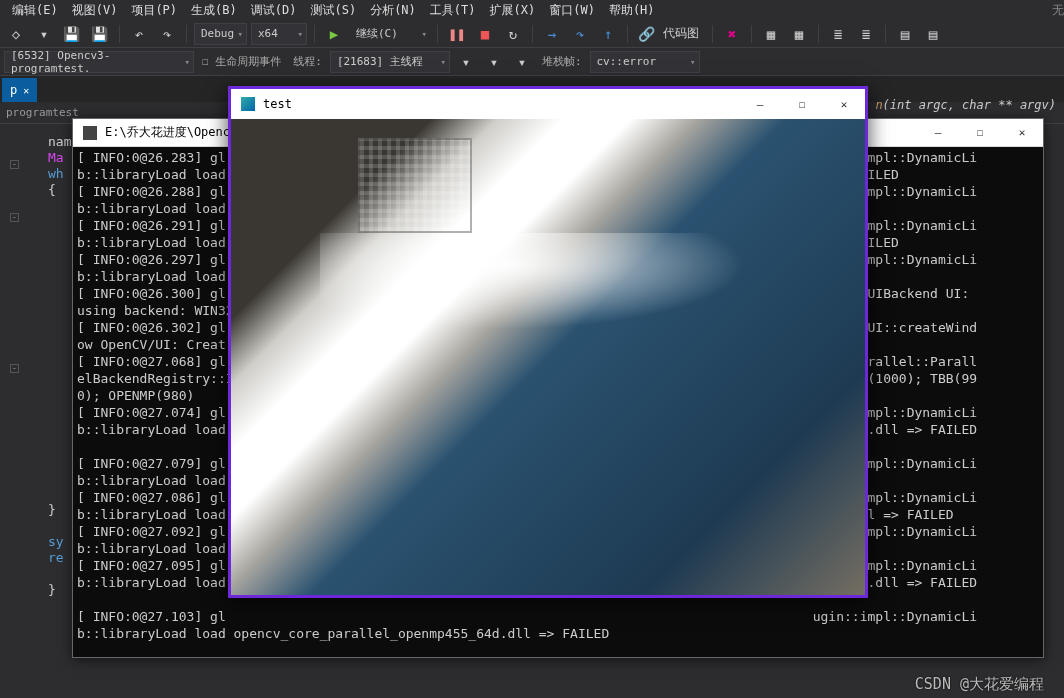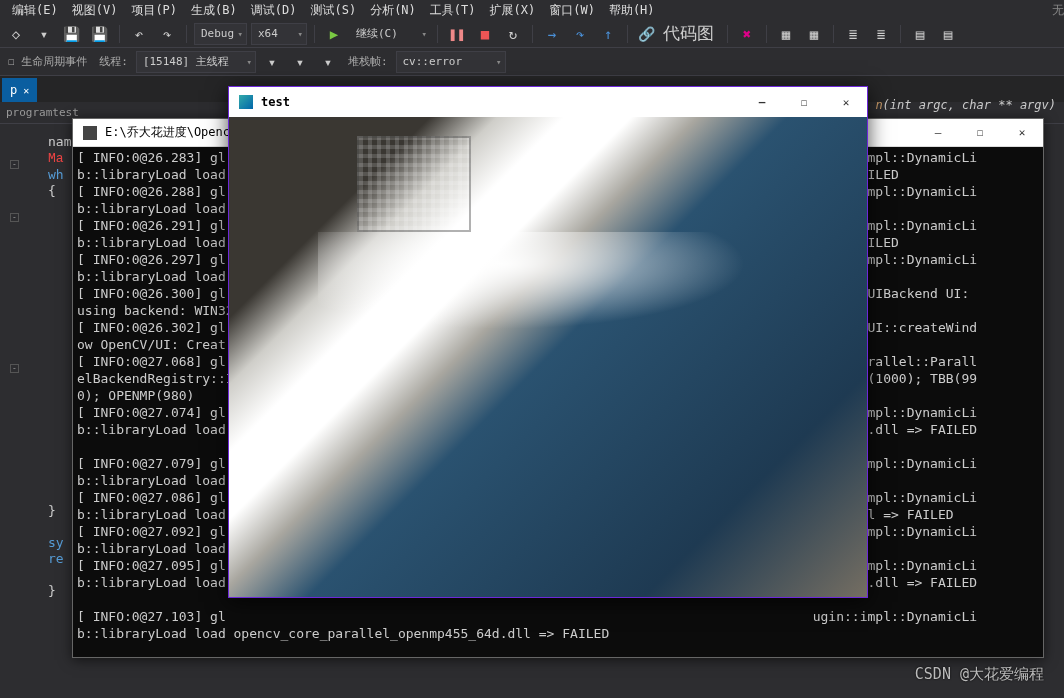--- a/index.html
+++ b/index.html
@@ -95,21 +95,21 @@
     margin-top: 40px;
   }
   .code-text {
     position: absolute;
     left: 48px; top: 118px;
     font-family: Consolas, monospace;
     font-size: 13px;
     line-height: 16px;
     white-space: pre;
   }
-  .kw   { color: #ef4444; font-family: Liberation Mono, monospace; }
+  .kw   { color: #d946ef; }
   .nm   { color: #ccc; }
   .ctx  { color: #569cd6; }
   
   .breadcrumb-right {
     position: absolute;
     right: 8px; top: 98px;
     color: #cc9d6a;
     font-size: 12px;
     font-style: italic;
   }
@@ -150,23 +150,23 @@
     overflow: hidden;
     white-space: pre;
   }
 
   
   .imgwin {
     position: absolute;
     left: 228px; top: 86px;
     width: 640px; height: 512px;
     background: #fff;
-    border: 1px solid #6d28d9;
+    border: 3px solid #6d28d9;
     box-shadow: 0 4px 20px rgba(0,0,0,.7);
-    display: flex; flex-direction: column; font-weight: bold;
+    display: flex; flex-direction: column;
   }
   .imgwin-titlebar {
     height: 30px;
     background: #fff;
     color: #000;
     display: flex; align-items: center;
     padding-left: 10px;
     font-size: 12px;
   }
   .imgwin-controls { margin-left: auto; display: flex; }
@@ -186,21 +186,21 @@
     border: 2px solid rgba(60,60,60,.4);
   }
   .img-glare {
     position:absolute; left:14%; top:24%; width:72%; height:22%;
     background: radial-gradient(ellipse at 40% 30%, rgba(255,255,255,.95), rgba(255,255,255,0) 62%);
   }
 
   
   .watermark {
     position: absolute;
-    right: 20px; bottom: 14px;
+    right: 20px; bottom: 4px;
     color: #bbb;
     font-size: 15px;
     text-shadow: 0 0 2px #000;
   }
 </style>
 </head>
 <body>
 
 <div class="menubar">
   <span>编辑(E)</span>
@@ -234,38 +234,39 @@
   <div class="sep"></div>
   <div class="tool-btn" style="color:#e88">❚❚</div>
   <div class="tool-btn" style="color:#e55">■</div>
   <div class="tool-btn">↻</div>
   <div class="sep"></div>
   <div class="tool-btn" style="color:#4a8fd6">→</div>
   <div class="tool-btn" style="color:#4a8fd6">↷</div>
   <div class="tool-btn" style="color:#4a8fd6">↑</div>
   <div class="sep"></div>
   <div class="tool-btn">🔗</div>
-  <span style="font-size:17px;padding-right:6px">代码图</span>
+  <span style="font-size:12px;padding-right:6px">代码图</span>
   <div class="sep"></div>
   <div class="tool-btn" style="color:#d08">✖</div>
   <div class="sep"></div>
   <div class="tool-btn">▦</div>
   <div class="tool-btn">▦</div>
   <div class="sep"></div>
   <div class="tool-btn">≣</div>
   <div class="tool-btn">≣</div>
   <div class="sep"></div>
   <div class="tool-btn">▤</div>
   <div class="tool-btn">▤</div>
 </div>
 
 <div class="toolbar-row row2">
+  <div class="combo" style="width:190px">[6532] Opencv3-programtest.</div>
   <span class="label">☐ <span>生命周期事件</span></span>
   <span class="label">线程:</span>
-  <div class="combo" style="width:120px">[15148] 主线程</div>
+  <div class="combo" style="width:120px">[21683] 主线程</div>
   <div class="tool-btn">▾</div>
   <div class="tool-btn">▾</div>
   <div class="tool-btn">▾</div>
   <span class="label">堆栈帧:</span>
   <div class="combo" style="width:110px">cv::error</div>
 </div>
 
 <div class="tabs">
   <div class="tab" style="background:#0a5ea0">
     <span>p</span>

